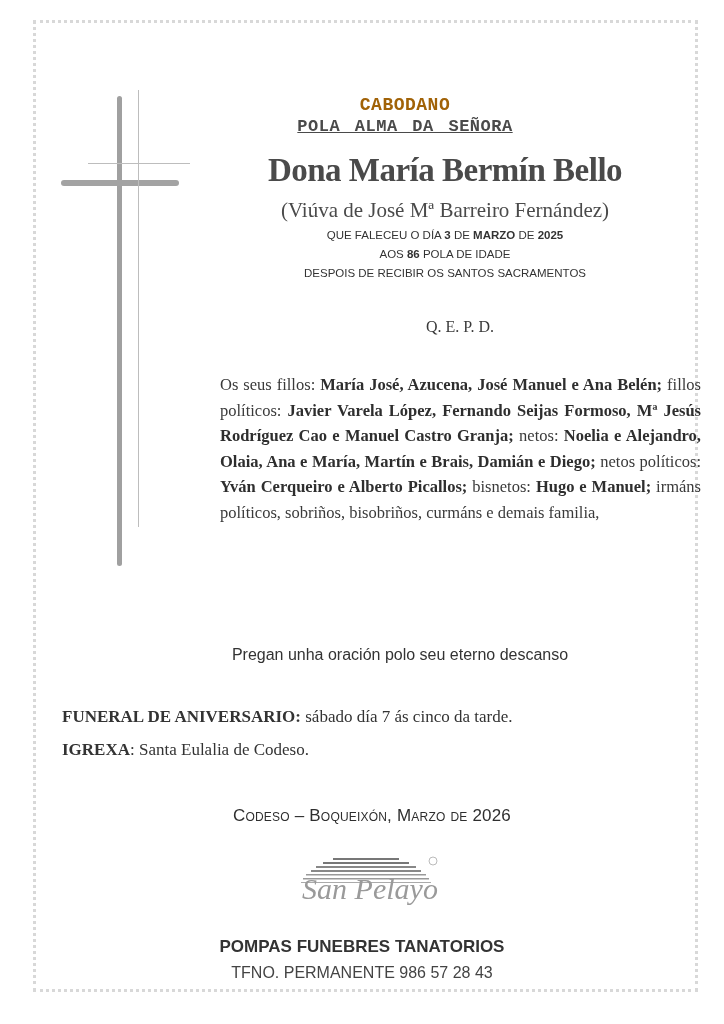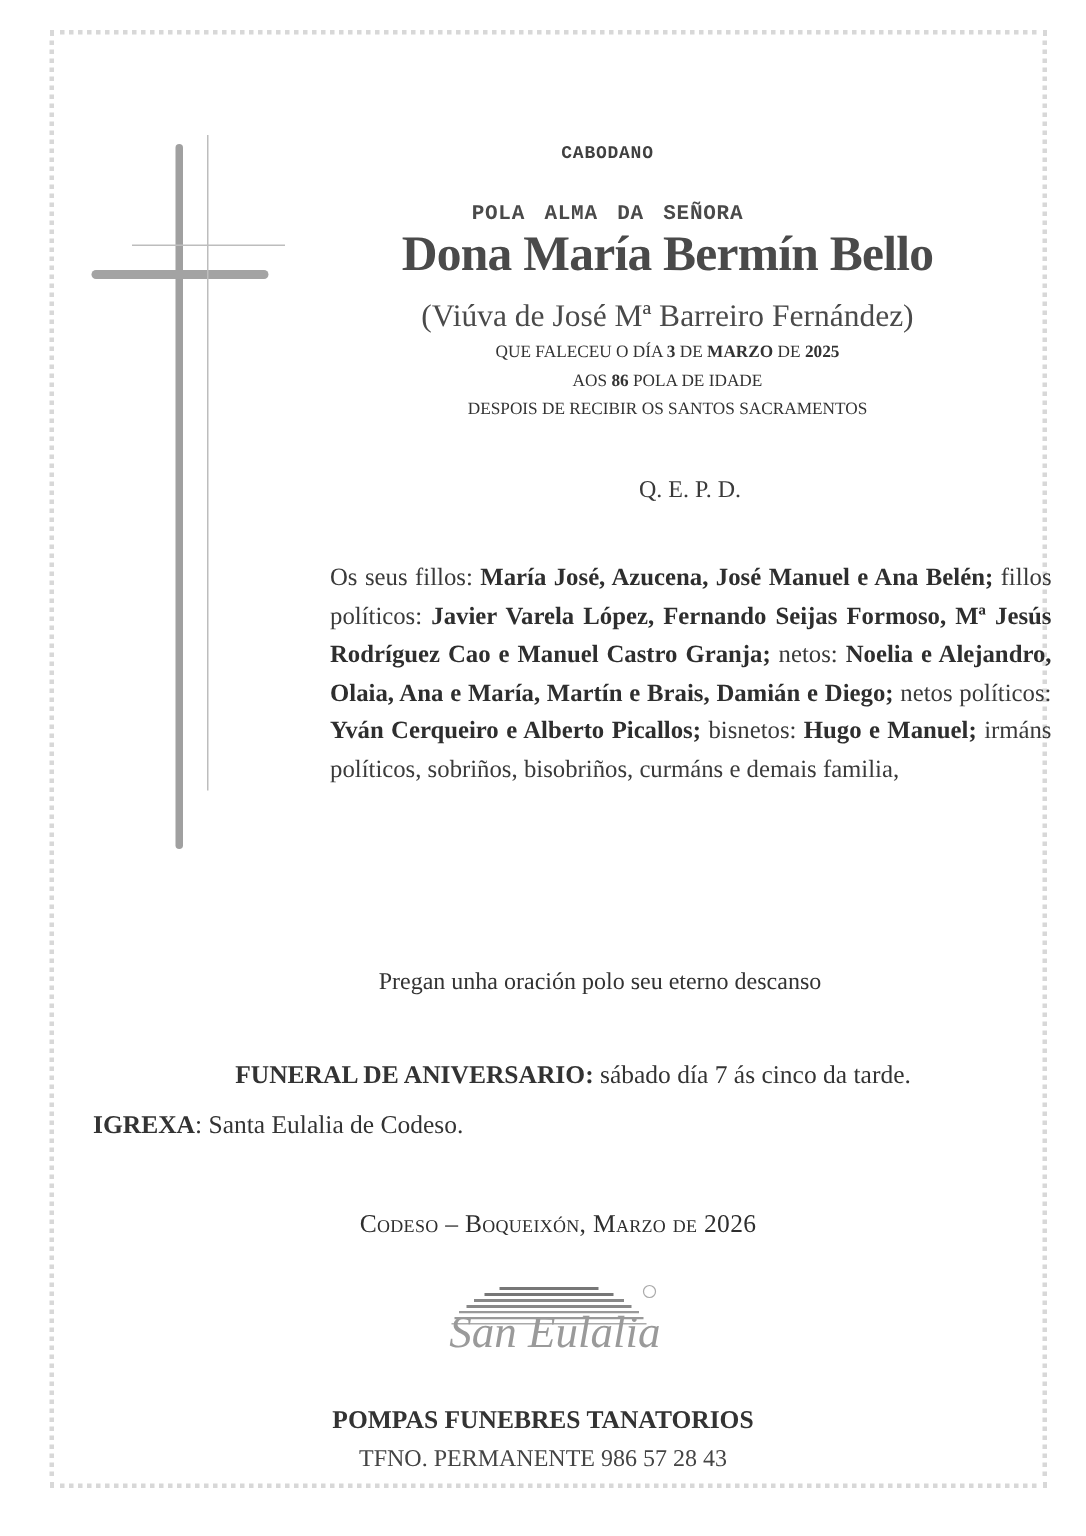--- a/index.html
+++ b/index.html
@@ -3,40 +3,40 @@
 <meta charset="utf-8">
 <style>
   html, body { margin: 0; padding: 0; background: #ffffff; }
   body { width: 724px; height: 1024px; position: relative; overflow: hidden; color: #3a3a3a; }
   .frame {
     position: absolute; left: 33px; top: 20px; width: 665px; height: 972px;
     border: 3px dotted #d8d8d8; box-sizing: border-box;
   }
   .abs { position: absolute; }
   .serif { font-family: "Liberation Serif", "DejaVu Serif", serif; }
-  .sans { font-family: Liberation Serif, serif; }
+  .sans { font-family: Liberation Sans, sans-serif; }
   .mono { font-family: "Liberation Mono", "DejaVu Sans Mono", monospace; }
   .center { text-align: center; }
 
   .cross-v { left: 117px; top: 96px; width: 5px; height: 470px; background: #a0a0a0; border-radius: 3px; }
   .cross-h { left: 61px; top: 180px; width: 118px; height: 6px; background: #a3a3a3; border-radius: 3px; }
   .thin-v { left: 138px; top: 90px; width: 1px; height: 437px; background: #bdbdbd; }
   .thin-h { left: 88px; top: 163px; width: 102px; height: 1px; background: #bdbdbd; }
 
-  .title { left: 240px; top: 95px; width: 330px; font-size: 12px; font-weight: bold; color: #404040; letter-spacing: 0.5px; }
-  .subtitle { left: 240px; top: 135px; width: 330px; font-size: 14px; font-weight: bold; color: #4a4a4a; word-spacing: 4px; letter-spacing: 0.5px; }
+  .title { left: 240px; top: 95px; width: 330px; font-size: 18px; font-weight: bold; color: #a16207; letter-spacing: 0.5px; }
+  .subtitle { left: 240px; top: 117px; width: 330px; font-size: 17px; font-weight: bold; color: #4a4a4a; word-spacing: 4px; letter-spacing: 0.5px; text-decoration: underline; }
   .name { left: 230px; top: 152px; width: 430px; font-size: 33px; font-weight: bold; color: #4a4a4a; letter-spacing: -0.5px; }
   .widow { left: 230px; top: 198px; width: 430px; font-size: 21px; color: #4a4a4a; }
   .info { left: 240px; width: 410px; font-size: 11.5px; color: #333; }
   .info b { font-weight: bold; }
   .qepd { left: 240px; top: 318px; width: 440px; font-size: 16px; color: #3a3a3a; }
   .family { left: 220px; top: 372px; width: 481px; font-size: 16.5px; line-height: 25.6px; text-align: justify; color: #3a3a3a; }
   .family b { color: #2e2e2e; }
   .pray { left: 40px; top: 646px; width: 720px; font-size: 16px; color: #333; text-align: center; }
-  .funeral { left: 62px; top: 707px; width: 640px; font-size: 17px; color: #333; text-align: center; }
+  .funeral { left: 62px; top: 707px; width: 640px; font-size: 17px; color: #333; }
   .church { left: 62px; top: 740px; width: 640px; font-size: 17px; color: #333; }
   .place { left: 60px; top: 806px; width: 624px; font-size: 17px; color: #2e2e2e; text-align: center; font-variant: small-caps; letter-spacing: 0.2px; }
   .logo { left: 293px; top: 855px; width: 146px; height: 70px; }
   .logo-text { left: 280px; top: 872px; width: 180px; font-size: 30px; font-style: italic; color: #9a9a9a; text-align: center; }
   .company { left: 200px; top: 937px; width: 324px; font-size: 17px; font-weight: bold; color: #333; }
   .phone { left: 200px; top: 964px; width: 324px; font-size: 16px; color: #444; }
 </style>
 </head>
 <body>
 
@@ -80,16 +80,16 @@
 <svg class="abs logo" viewBox="0 0 146 70" width="146" height="70">
   <rect x="40" y="3" width="66" height="2" fill="#777"></rect>
   <rect x="30" y="7" width="86" height="2" fill="#777"></rect>
   <rect x="23" y="11" width="100" height="2" fill="#888"></rect>
   <rect x="18" y="15" width="110" height="2" fill="#888"></rect>
   <rect x="13" y="19" width="120" height="1.5" fill="#999"></rect>
   <rect x="10" y="23" width="126" height="1.5" fill="#999"></rect>
   <rect x="8" y="27" width="130" height="1" fill="#aaa"></rect>
   <circle cx="140" cy="6" r="4" fill="none" stroke="#aaa" stroke-width="0.8"></circle>
 </svg>
-<div class="abs logo-text serif">San Eulalia</div>
+<div class="abs logo-text serif">San Pelayo</div>
 
 <div class="abs company sans center">POMPAS FUNEBRES TANATORIOS</div>
 <div class="abs phone sans center">TFNO. PERMANENTE 986 57 28 43</div>
 
 </body></html>

